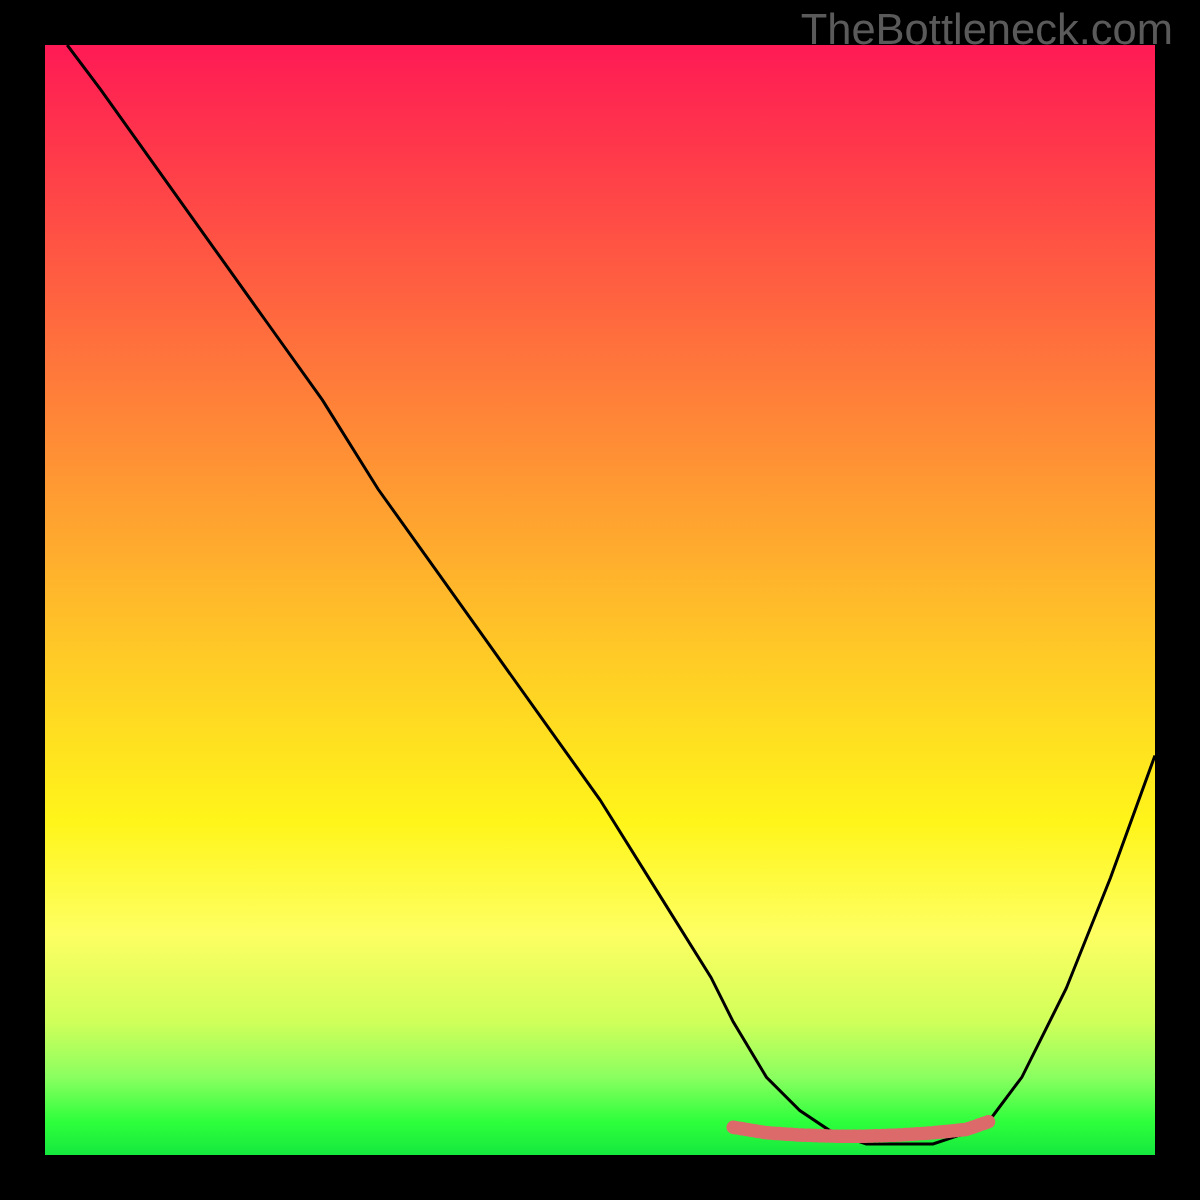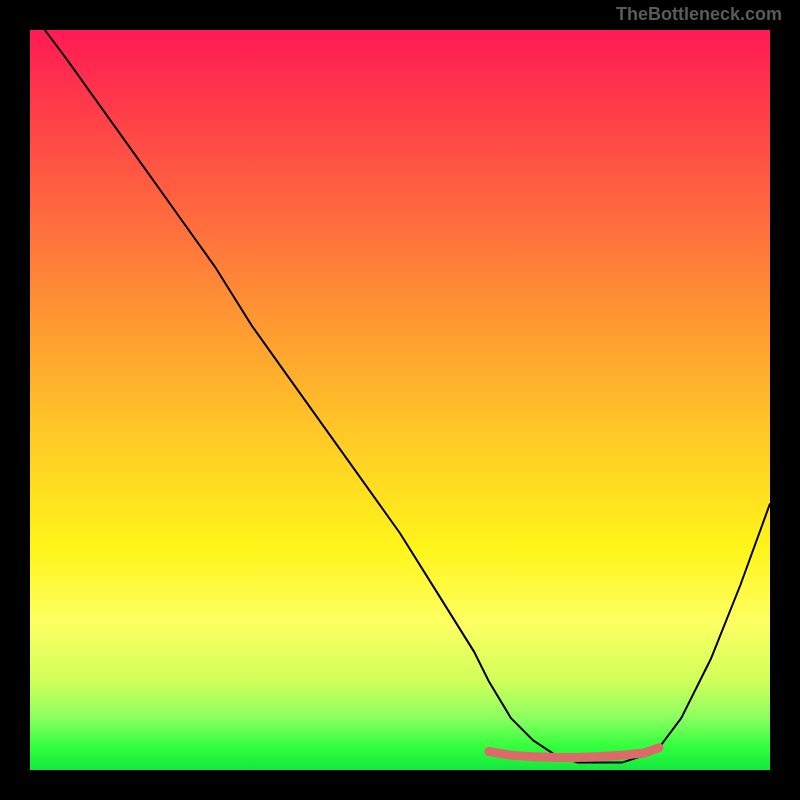--- a/index.html
+++ b/index.html
@@ -8,22 +8,22 @@
     height: 800px;
     background: #000;
     position: relative;
     font-family: Arial, sans-serif;
   }
   .watermark {
     position: absolute;
     top: 4px;
     right: 18px;
     color: #5a5a5a;
-    font-size: 18px;
-    font-weight: bold;
+    font-size: 29px;
+    font-weight: normal;
     z-index: 10;
   }
   .plot-area {
     position: absolute;
     top: 30px;
     left: 30px;
     width: 740px;
     height: 740px;
     background: linear-gradient(to bottom,
       #ff1a55 0%,

